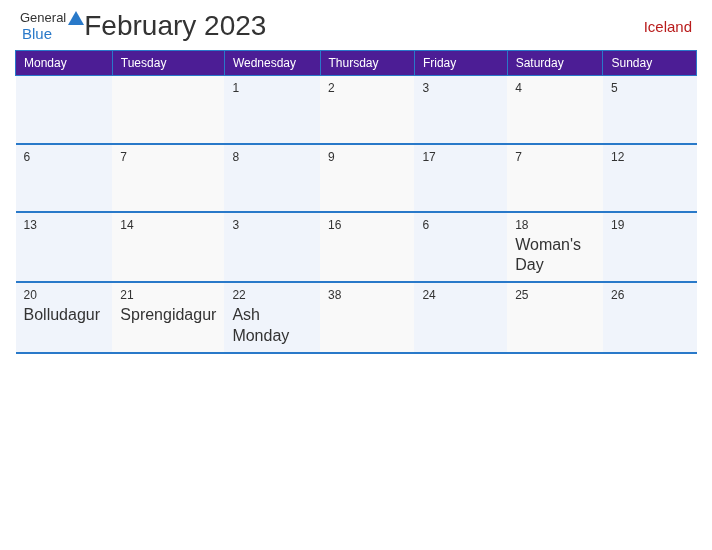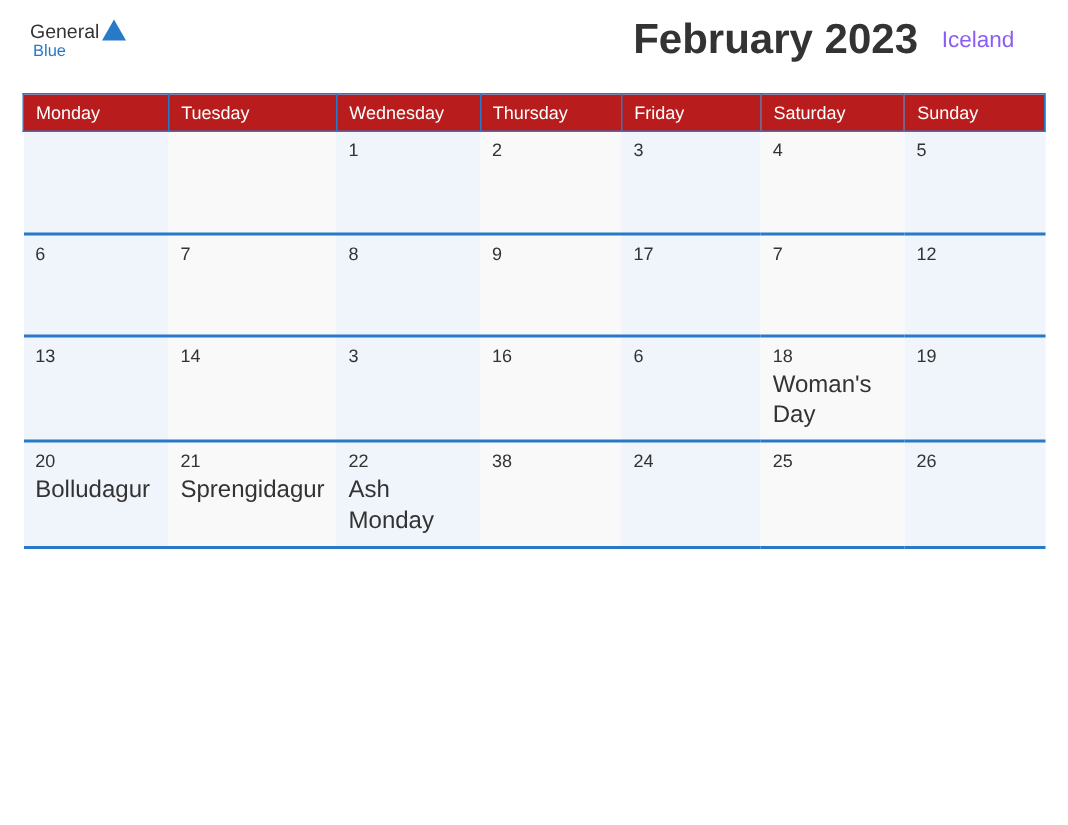--- a/index.html
+++ b/index.html
@@ -13,56 +13,56 @@
     .page {
       width: 712px;
       height: 550px;
       padding: 10px 15px;
     }
     
     .header {
       display: flex;
       align-items: center;
       justify-content: space-between;
-      margin-bottom: 20px;
+      margin-bottom: 8px;
       padding: 0 5px;
     }
     .logo-text-general {
       font-size: 13px;
       color: #333;
       font-weight: normal;
     }
     .logo-triangle {
       width: 0;
       height: 0;
       border-left: 8px solid transparent;
       border-right: 8px solid transparent;
       border-bottom: 14px solid #2979c9;
       margin-left: 2px;
     }
     .title {
       font-size: 28px;
       color: #333;
-      font-weight: bold;
-      text-align: right;
+      font-weight: normal;
+      text-align: left;
       flex: 1;
     }
     .country {
       font-size: 15px;
-      color: #8b5cf6;
-      text-align: center;
+      color: #b91c1c;
+      text-align: right;
       min-width: 80px;
     }
     
     .calendar {
       width: 100%;
       border-collapse: collapse;
     }
     .calendar thead tr th {
-      background: #b91c1c;
+      background: #4c1d95;
       color: #fff;
       font-size: 12px;
       font-weight: normal;
       text-align: left;
       padding: 5px 8px;
       border: 1px solid #2979c9;
       margin-left: 15px;
     }
     .calendar tbody tr {
       border-bottom: 2px solid #2979c9;
@@ -98,21 +98,21 @@
     .logo-wrapper {
       display: flex;
       flex-direction: column;
       align-items: flex-start;
     }
     .logo-top {
       display: flex;
       align-items: center;
     }
     .logo-bottom {
-      font-size: 11px;
+      font-size: 15px;
       color: #2979c9;
       margin-left: 2px;
     }
   </style>
 </head>
 <body>
 
 <div class="page">
 
   <div class="header">

